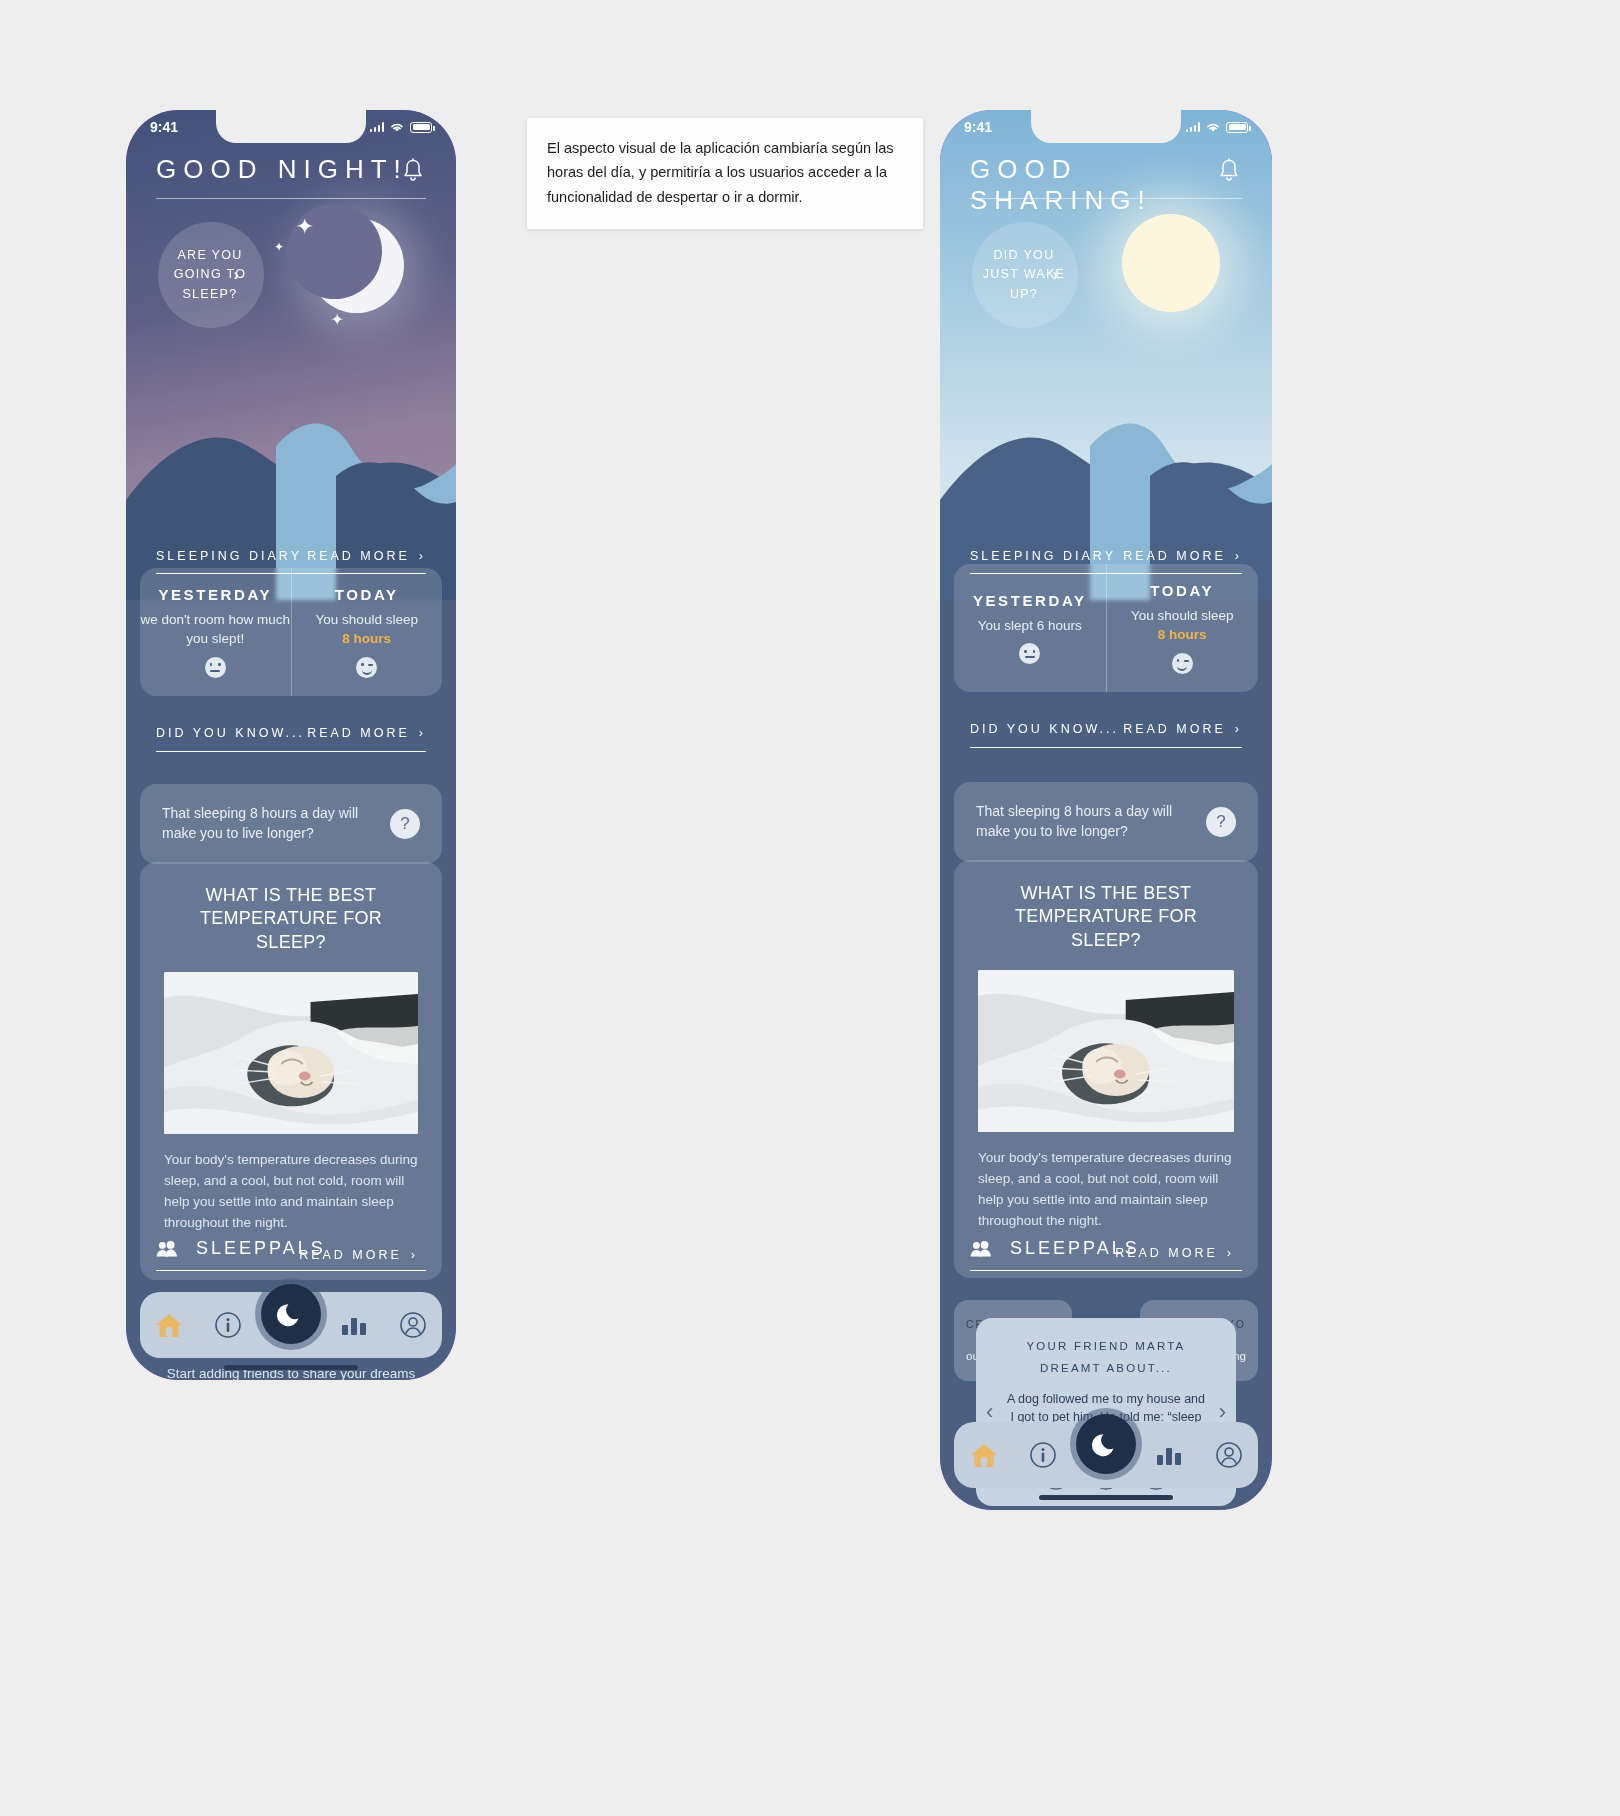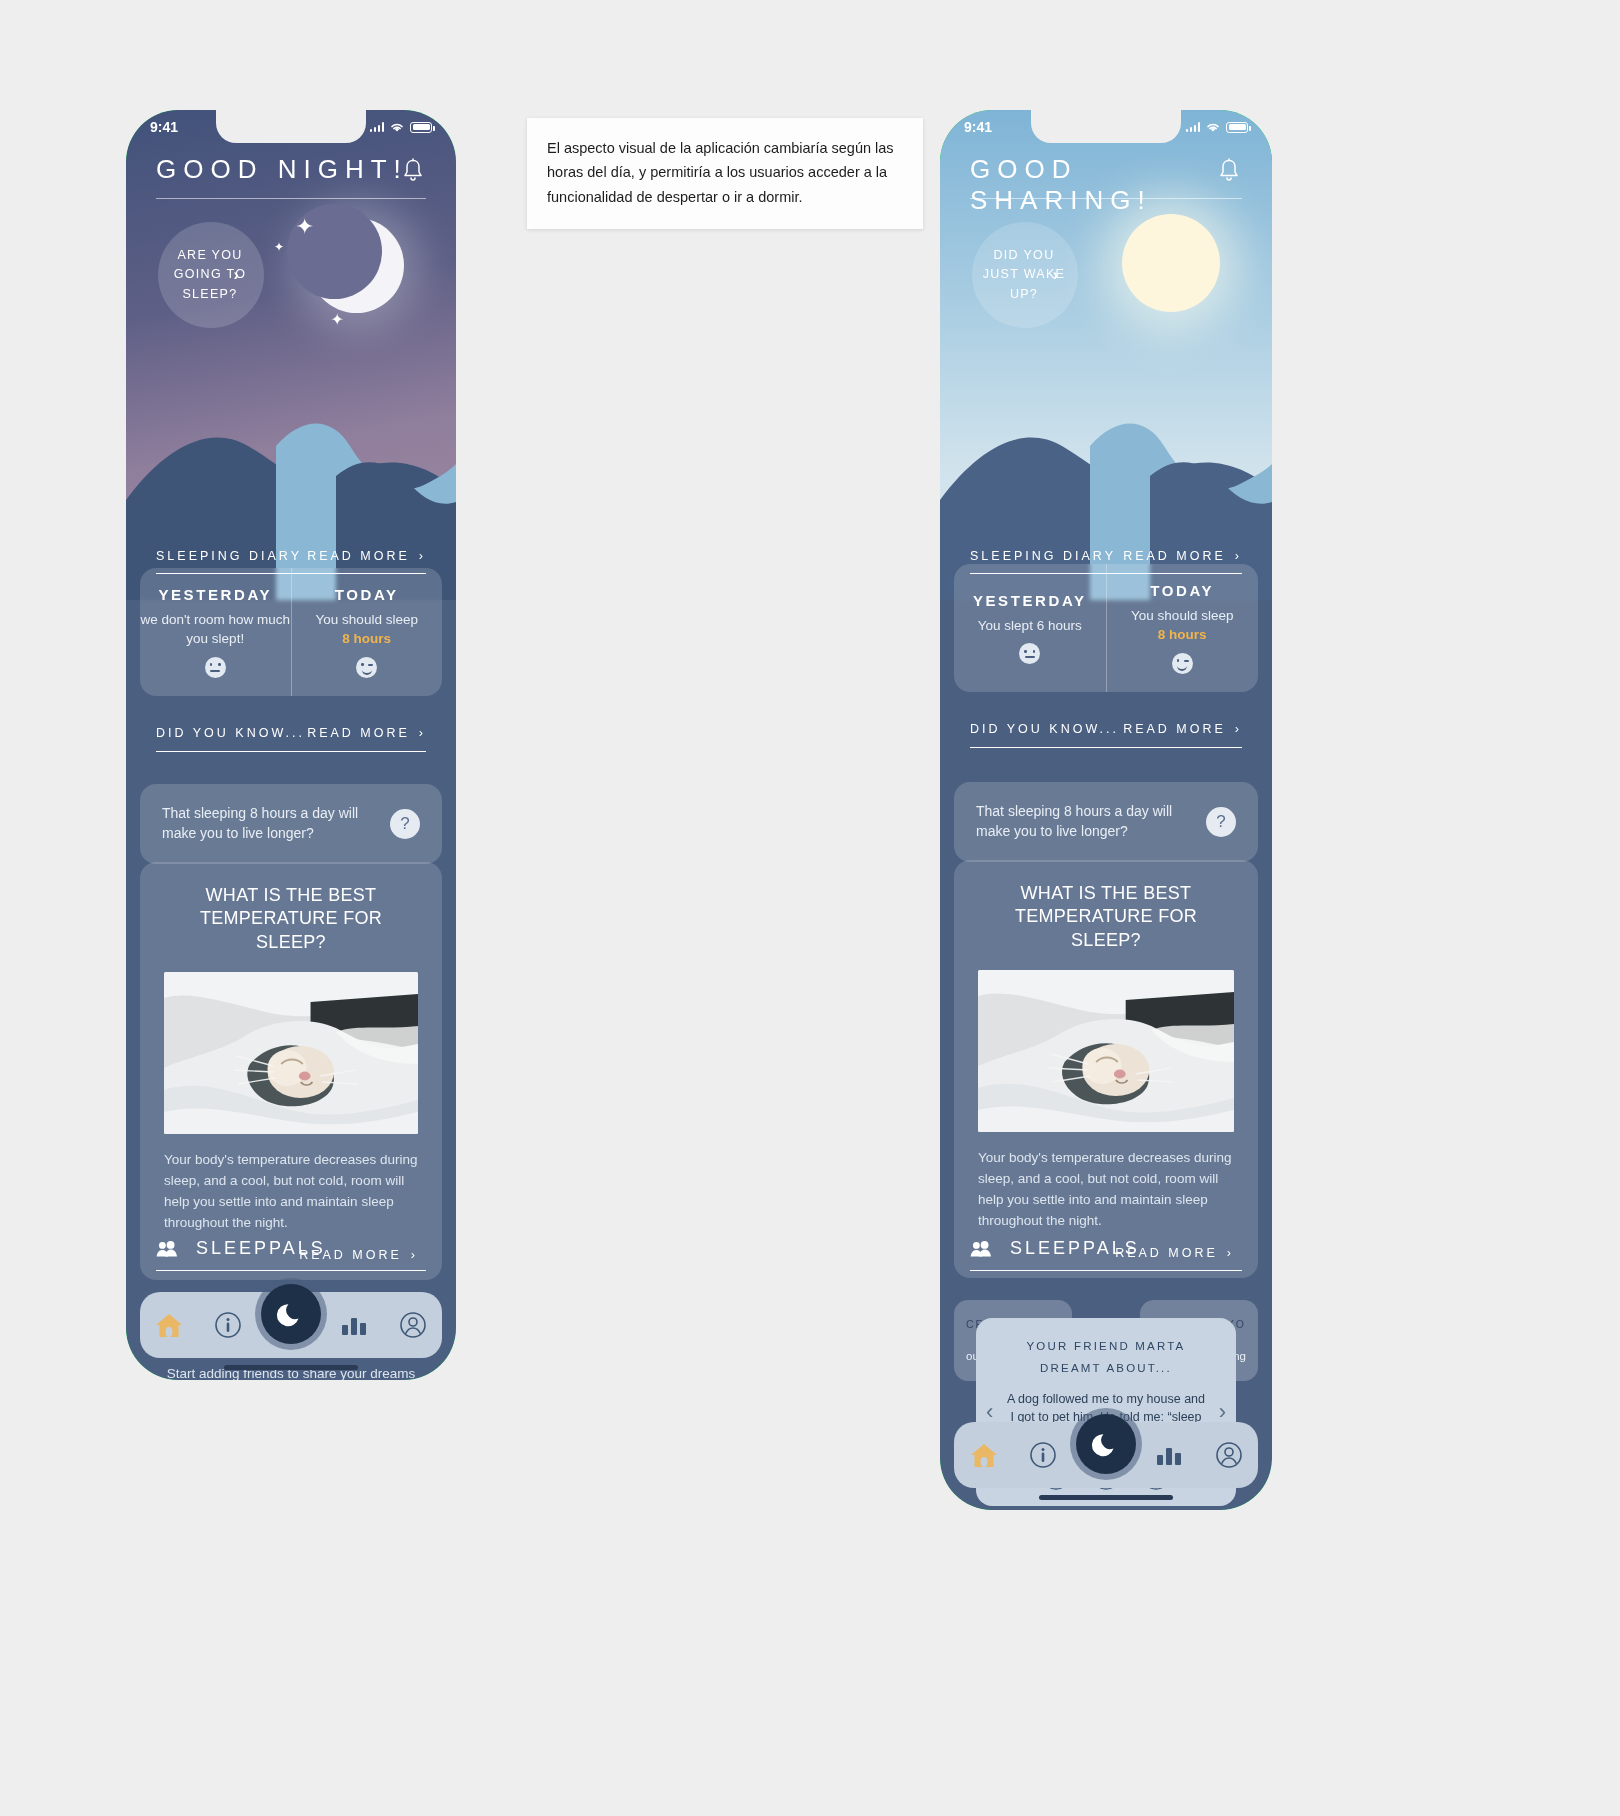--- a/index.html
+++ b/index.html
@@ -9,21 +9,21 @@
     font-family: "Liberation Sans", sans-serif;
     overflow: hidden;
   }
   .stage { position: relative; width: 1620px; height: 1816px; }
 
   
   .phone {
     position: absolute;
     border-radius: 52px;
     overflow: hidden;
-    background: #22c55e;
+    background: #8b5cf6;
   }
   .phone-inner {
     position: absolute; inset: 0;
     border-radius: 52px;
     overflow: hidden;
   }
   .notch {
     position: absolute; top: 0; left: 50%;
     transform: translateX(-50%);
     width: 150px; height: 33px;

